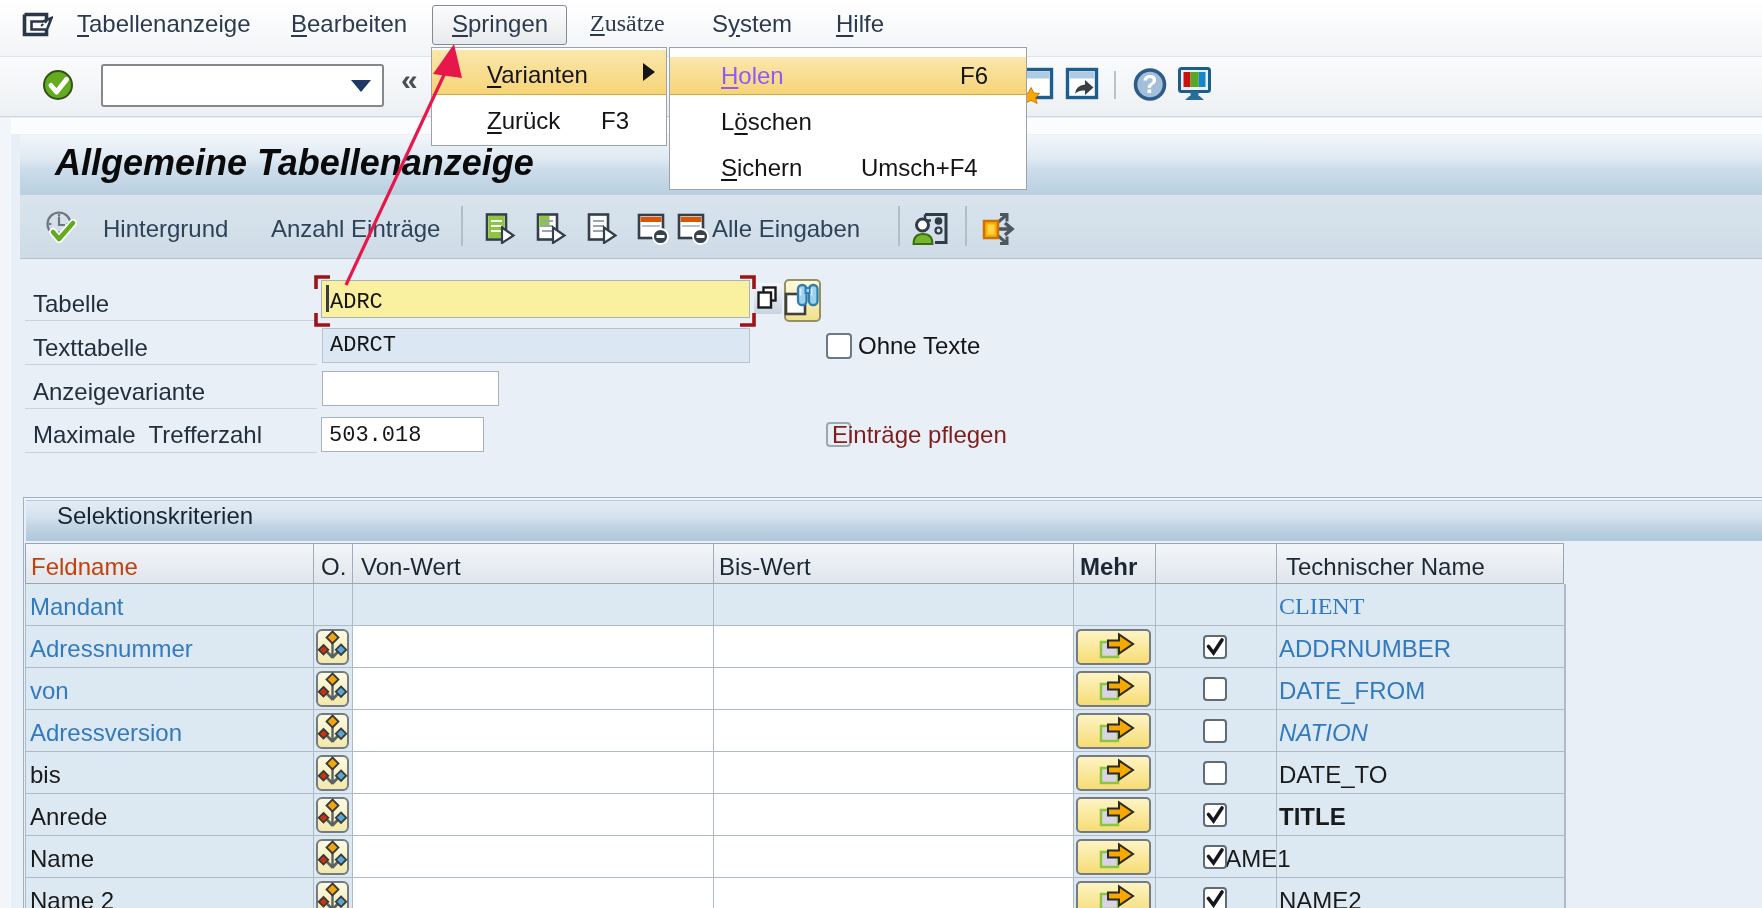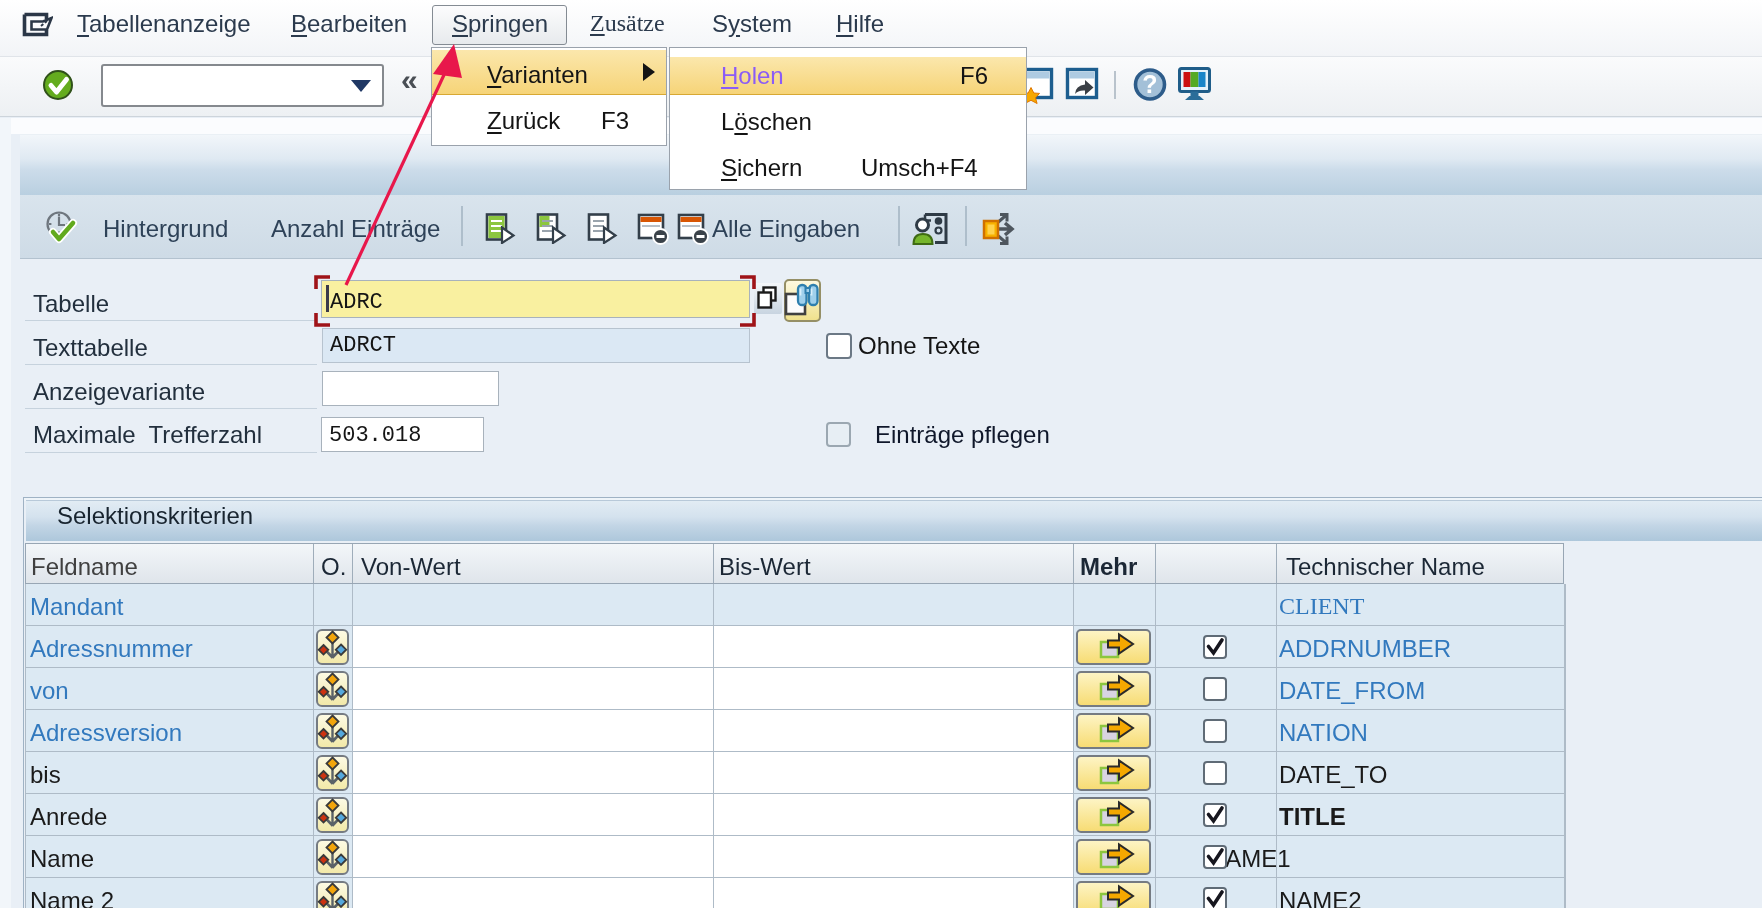--- a/index.html
+++ b/index.html
@@ -55,20 +55,21 @@
   <rect x="1.5" y="1.5" width="30" height="23" rx="2" fill="#e6f2fa" stroke="#1f5d89" stroke-width="3"></rect>
   <rect x="5.5" y="5" width="7" height="15" fill="#cc1111"></rect>
   <rect x="12.5" y="5" width="8" height="15" fill="#55aa22"></rect>
   <rect x="20.5" y="5" width="7" height="15" fill="#1a85c8"></rect>
   <rect x="12.5" y="24.5" width="8" height="4.5" fill="#2a6d99"></rect>
   <path d="M7 33 l19 0 -4.5 -4 -10 0 z" fill="#2a6d99"></path>
 </svg>
 <div class="abs" style="left:0;top:118px;width:1762px;height:16px;background:#fbfcfe;"></div>
 <div class="abs" style="left:0;top:118px;width:11px;height:790px;background:#f2f6fa;"></div>
 <div class="abs" style="left:20px;top:134px;width:1742px;height:61px;background:linear-gradient(#f2f6fa,#dfe9f2 40%,#ccdcea 58%,#b9cfe0);border-top:1px solid #eaf0f5;box-sizing:border-box;"></div>
+<div class="t" style="left:55px;top:143px;font-size:36px;color:#0a0a0a;font-weight:bold;font-style:italic;line-height:40px;">Allgemeine Tabellenanzeige</div>
 <div class="abs" style="left:20px;top:195px;width:1742px;height:64px;background:linear-gradient(#d9e4ed,#cedbe6);border-bottom:1px solid #b3c2cf;box-sizing:border-box;"></div>
 <svg class="abs" style="left:45px;top:210px;" width="38" height="38" viewBox="0 0 38 38">
   <circle cx="14" cy="14" r="11.5" fill="none" stroke="#6e767e" stroke-width="2.2"></circle>
   <path d="M14 7 l0 8 l6 0 M14 3.8 v2.6 M14 21.6 v2.6 M3.8 14 h2.6 M21.6 14 h2.6" fill="none" stroke="#6e767e" stroke-width="2.2"></path>
   <path d="M8 22 l6 7 l14 -16" fill="none" stroke="#ffffff" stroke-width="8" stroke-linecap="round" stroke-linejoin="round"></path>
   <path d="M8 22 l6 7 l14 -16" fill="none" stroke="#62aa1e" stroke-width="4.6" stroke-linecap="round" stroke-linejoin="round"></path>
 </svg>
 <div class="t" style="left:103px;top:215px;font-size:24px;color:#2e4258;">Hintergrund</div>
 <div class="t" style="left:271px;top:215px;font-size:24px;color:#2e4258;">Anzahl Einträge</div>
 <div class="abs" style="left:461px;top:206px;width:2px;height:40px;background:#aebecb;"></div>
@@ -146,34 +147,34 @@
   <path d="M16.5 9.5 v7 M27.5 9.5 v7" stroke="#d8eefa" stroke-width="1.8"></path>
 </svg>
 <div class="abs" style="left:322px;top:328px;width:428px;height:35px;background:#dbe8f4;border:1px solid #b7c3cf;box-sizing:border-box;"></div>
 <div class="mono" style="left:330px;top:333px;">ADRCT</div>
 <div class="abs" style="left:322px;top:371px;width:177px;height:35px;background:#ffffff;border:1px solid #a8b2bc;box-sizing:border-box;"></div>
 <div class="abs" style="left:321px;top:417px;width:163px;height:35px;background:#ffffff;border:1px solid #a8b2bc;box-sizing:border-box;"></div>
 <div class="mono" style="left:329px;top:423px;">503.018</div>
 <div class="abs" style="left:826px;top:333px;width:26px;height:26px;background:#ffffff;border:2px solid #6b7885;border-radius:4px;box-sizing:border-box;"></div>
 <div class="t" style="left:858px;top:332px;font-size:24px;color:#141414;">Ohne Texte</div>
 <div class="abs" style="left:826px;top:422px;width:25px;height:25px;background:#e7eef4;border:2px solid #9ba7b1;border-radius:4px;box-sizing:border-box;"></div>
-<div class="t" style="left:875px;top:421px;font-size:24px;color:#0f172a;">Einträge pflegen</div>
+<div class="t" style="left:832px;top:421px;font-size:24px;color:#7f1d1d;">Einträge pflegen</div>
 <div class="abs" style="left:23px;top:497px;width:1739px;height:1px;background:#9fb2c4;"></div>
 <div class="abs" style="left:23px;top:497px;width:1px;height:411px;background:#9fb2c4;"></div>
 <div class="abs" style="left:24px;top:498px;width:1738px;height:3px;background:#eef4f9;"></div>
 <div class="abs" style="left:26px;top:500px;width:1736px;height:41px;background:linear-gradient(#e2ecf4,#d4e2ee 40%,#c2d5e5 62%,#adc7db);border-top:1px solid #b8c9d9;box-sizing:border-box;"></div>
 <div class="t" style="left:57px;top:502px;font-size:24px;color:#18242f;">Selektionskriterien</div>
 <div class="abs" style="left:25px;top:543px;width:1539px;height:41px;background:linear-gradient(#f3f6f9,#dfe5eb);border:1px solid #98a6b4;box-sizing:border-box;"></div>
 <div class="abs" style="left:313px;top:544px;width:1px;height:39px;background:#9fadba;"></div>
 <div class="abs" style="left:352px;top:544px;width:1px;height:39px;background:#9fadba;"></div>
 <div class="abs" style="left:713px;top:544px;width:1px;height:39px;background:#9fadba;"></div>
 <div class="abs" style="left:1073px;top:544px;width:1px;height:39px;background:#9fadba;"></div>
 <div class="abs" style="left:1155px;top:544px;width:1px;height:39px;background:#9fadba;"></div>
 <div class="abs" style="left:1276px;top:544px;width:1px;height:39px;background:#9fadba;"></div>
-<div class="t" style="left:31px;top:553px;font-size:24px;color:#404040;">Feldname</div>
+<div class="t" style="left:31px;top:553px;font-size:24px;color:#c2410c;">Feldname</div>
 <div class="t" style="left:321px;top:553px;font-size:24px;color:#1b2735;">O.</div>
 <div class="t" style="left:361px;top:553px;font-size:24px;color:#1b2735;">Von-Wert</div>
 <div class="t" style="left:719px;top:553px;font-size:24px;color:#1b2735;">Bis-Wert</div>
 <div class="t" style="left:1080px;top:553px;font-size:24px;color:#1b2735;font-weight:bold;">Mehr</div>
 <div class="t" style="left:1161px;top:553px;font-size:24px;color:#1d4ed8;margin-top:30px;">Ausgabe</div>
 <div class="t" style="left:1286px;top:553px;font-size:24px;color:#1b2735;">Technischer Name</div>
 <div class="abs" style="left:25px;top:584px;width:288px;height:42px;background:#dce9f3;"></div>
 <div class="abs" style="left:313px;top:584px;width:39px;height:42px;background:#dce9f3;"></div>
 <div class="abs" style="left:352px;top:584px;width:361px;height:42px;background:#dce9f3;"></div>
 <div class="abs" style="left:713px;top:584px;width:360px;height:42px;background:#dce9f3;"></div>
@@ -238,21 +239,21 @@
 <div class="abs" style="left:1203px;top:677px;width:24px;height:24px;background:#ffffff;border:2px solid #5f6b76;border-radius:4px;box-sizing:border-box;"></div>
 <div class="abs" style="left:25px;top:710px;width:288px;height:42px;background:#dce9f3;"></div>
 <div class="abs" style="left:313px;top:710px;width:39px;height:42px;background:#dce9f3;"></div>
 <div class="abs" style="left:352px;top:710px;width:361px;height:42px;background:#ffffff;"></div>
 <div class="abs" style="left:713px;top:710px;width:360px;height:42px;background:#ffffff;"></div>
 <div class="abs" style="left:1073px;top:710px;width:82px;height:42px;background:#dce9f3;"></div>
 <div class="abs" style="left:1155px;top:710px;width:121px;height:42px;background:#dce9f3;"></div>
 <div class="abs" style="left:1276px;top:710px;width:288px;height:42px;background:#dce9f3;"></div>
 <div class="abs" style="left:25px;top:751px;width:1539px;height:1px;background:#aebbc7;"></div>
 <div class="t" style="left:30px;top:719px;font-size:24px;color:#3279be;">Adressversion</div>
-<div class="t" style="left:1279px;top:719px;font-size:24px;color:#3279be;">NATION</div>
+<div class="t" style="left:1279px;top:719px;font-size:24px;color:#3279be;font-style:italic;">NATION</div>
 <div class="abs" style="left:316px;top:713px;width:33px;height:36px;background:linear-gradient(#fdfae3,#f2e9a9);border:2px solid #757b82;border-radius:6px;box-sizing:border-box;"></div>
 <svg class="abs" style="left:316px;top:713px;" width="33" height="36" viewBox="0 0 33 36">
   <path d="M16.5 12 v16 m0 0 l-5.5 -5.5 m5.5 5.5 l5.5 -5.5" stroke="#5a6268" stroke-width="2.4" fill="none"></path>
   <path d="M9 21 l7.5 8" stroke="#5a6268" stroke-width="2" fill="none"></path>
   <path d="M24 21 l-7.5 8" stroke="#5a6268" stroke-width="2" fill="none"></path>
   <path d="M16.5 2.5 l6 6 -6 6 -6 -6 z" fill="#f2a50c" stroke="#3a3a3a" stroke-width="1.8"></path>
   <path d="M7.5 16 l4.8 4.8 -4.8 4.8 -4.8 -4.8 z" fill="#cc3311" stroke="#3a3a3a" stroke-width="1.8"></path>
   <path d="M25 15.5 l5.2 5.2 -5.2 5.2 -5.2 -5.2 z" fill="#55a8dd" stroke="#3a3a3a" stroke-width="1.8"></path>
 </svg>
 <div class="abs" style="left:1076px;top:713px;width:75px;height:36px;background:linear-gradient(#fdf4c4,#f7dc74);border:2px solid #757b82;border-radius:5px;box-sizing:border-box;"></div>

